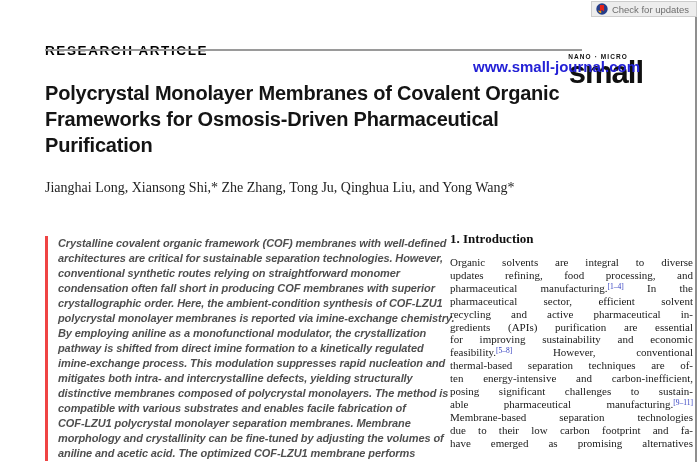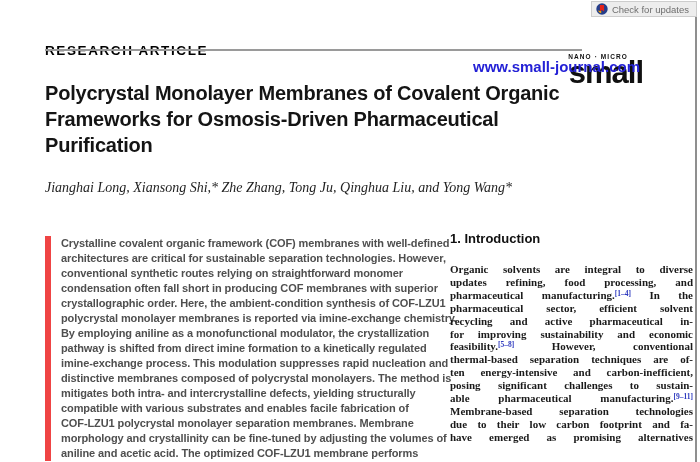--- a/index.html
+++ b/index.html
@@ -106,63 +106,63 @@
     letter-spacing: -0.2px;
     color: #141414;
   }
   .article-title .line { white-space: nowrap; }
   .authors {
     position: absolute;
     left: 45px;
     top: 180px;
     width: 620px;
     font-family: "Liberation Serif", serif;
-    font-style: italic;
     font-size: 14px;
     color: #232323;
   }
 
   
   .abstract-col {
     position: absolute;
     left: 45px;
     top: 236px;
     width: 395px;
-    border-left: 6px solid #ef4444;
+    border-left: 3px solid #ef4444;
     padding-left: 10px;
+    font-style: italic;
   }
   .abstract-col .line {
     font-size: 11px;
     font-weight: 700;
     line-height: 15px;
     letter-spacing: -0.1px;
     color: #4f4f4f;
     white-space: nowrap;
   }
 
   .intro-col {
     position: absolute;
     left: 450px;
     top: 231px;
     width: 243px;
   }
   .intro-heading {
     font-size: 13px;
     font-weight: 700;
     color: #101010;
-    margin-bottom: 17px;
+    margin-bottom: 9px;
+    font-family: Liberation Serif, serif;
   }
   .intro-col .line {
     font-family: "Liberation Serif", serif;
     font-size: 11px;
     line-height: 12.9px;
     color: #1a1a1a;
     text-align: justify;
     text-align-last: justify;
-    font-weight: bold;
   }
   .cite {
     color: #2f3bbf;
     font-size: 7.5px;
     line-height: 0;
     vertical-align: 3px;
     letter-spacing: 0;
   }
 </style>
 </head>
@@ -203,36 +203,37 @@
   <div class="abstract-col">
       <div class="line">Crystalline covalent organic framework (COF) membranes with well-defined</div>
       <div class="line">architectures are critical for sustainable separation technologies. However,</div>
       <div class="line">conventional synthetic routes relying on straightforward monomer</div>
       <div class="line">condensation often fall short in producing COF membranes with superior</div>
       <div class="line">crystallographic order. Here, the ambient-condition synthesis of COF-LZU1</div>
       <div class="line">polycrystal monolayer membranes is reported via imine-exchange chemistry.</div>
       <div class="line">By employing aniline as a monofunctional modulator, the crystallization</div>
       <div class="line">pathway is shifted from direct imine formation to a kinetically regulated</div>
       <div class="line">imine-exchange process. This modulation suppresses rapid nucleation and</div>
+      <div class="line">mitigates both intra- and intercrystalline defects, yielding structurally</div>
       <div class="line">distinctive membranes composed of polycrystal monolayers. The method is</div>
-      <div class="line">mitigates both intra- and intercrystalline defects, yielding structurally</div>
       <div class="line">compatible with various substrates and enables facile fabrication of</div>
       <div class="line">COF-LZU1 polycrystal monolayer separation membranes. Membrane</div>
       <div class="line">morphology and crystallinity can be fine-tuned by adjusting the volumes of</div>
       <div class="line">aniline and acetic acid. The optimized COF-LZU1 membrane performs</div>
     </div>
 
   <div class="intro-col">
     <div class="intro-heading">1. Introduction</div>
     <div>
         <div class="line">Organic solvents are integral to diverse</div>
         <div class="line">updates refining, food processing, and</div>
         <div class="line">pharmaceutical manufacturing.<sup class="cite">[1–4]</sup> In the</div>
         <div class="line">pharmaceutical sector, efficient solvent</div>
         <div class="line">recycling and active pharmaceutical in-</div>
+        <div class="line">gredients (APIs) purification are essential</div>
         <div class="line">for improving sustainability and economic</div>
         <div class="line">feasibility.<sup class="cite">[5–8]</sup> However, conventional</div>
         <div class="line">thermal-based separation techniques are of-</div>
         <div class="line">ten energy-intensive and carbon-inefficient,</div>
         <div class="line">posing significant challenges to sustain-</div>
         <div class="line">able pharmaceutical manufacturing.<sup class="cite">[9–11]</sup></div>
         <div class="line">Membrane-based separation technologies</div>
         <div class="line">due to their low carbon footprint and fa-</div>
         <div class="line">have emerged as promising alternatives</div>
       </div>

